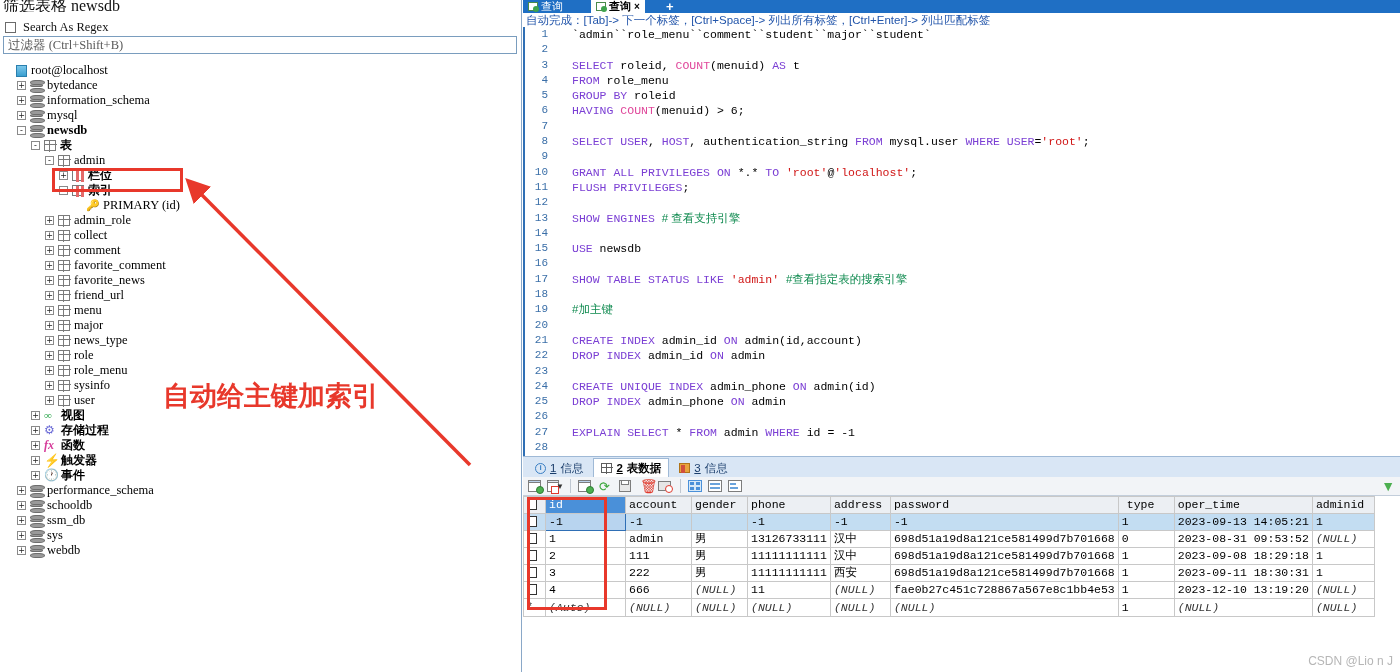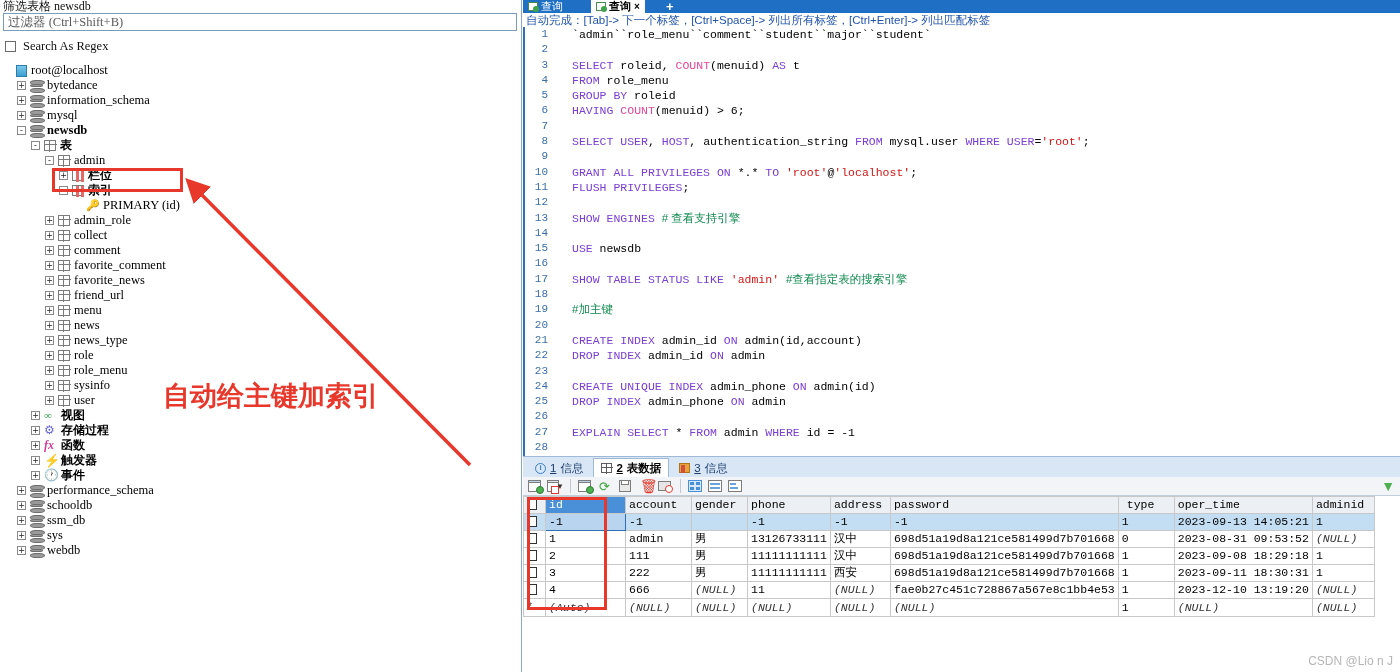--- a/index.html
+++ b/index.html
@@ -14,21 +14,21 @@
   }
 
   
   #left-panel {
     position:absolute; left:0; top:0; width:522px; height:672px;
     background:#fff; border-right:1px solid #8aa8c8;
     overflow:hidden;
   }
   #panel-caption {
     height:12px; line-height:12px; padding-left:3px;
-    font-family:"Liberation Serif", serif; font-size:12px; color:#111;
+    font-family:"Liberation Serif", serif; font-size:16px; color:#111;
     overflow:hidden; white-space:nowrap;
   }
   #filter-box {
     margin:1px 4px 0 3px; height:18px;
     border:1px solid #7a9dbe; background:#fff;
     display:flex; align-items:center; padding-left:4px;
     font-family:"Liberation Serif", serif; font-size:12.5px; color:#5a5a5a;
   }
   #regex-row {
     margin-top:8px; padding-left:5px; display:flex; align-items:center; gap:7px;
@@ -177,27 +177,27 @@
     font-family:"Liberation Sans", sans-serif; font-size:12px; color:#b6b6b6;
   }
 </style>
 </head>
 <body>
 
 <div id="left-panel">
 
   <div id="panel-caption">筛选表格 newsdb</div>
 
-  <div id="filter-box">
-    <span>过滤器 (Ctrl+Shift+B)</span>
-  </div>
-
   <div id="regex-row">
     <span class="cbox"></span>
     <span>Search As Regex</span>
+  </div>
+
+  <div id="filter-box">
+    <span>过滤器 (Ctrl+Shift+B)</span>
   </div>
 
   <div id="tree">
       <div class="tnode" style="padding-left: 3px;">
         <span class="expander blank"></span>
         <span class="ticon ic-server"></span>
         <span class="tlabel">root@localhost</span>
       </div>
       <div class="tnode" style="padding-left: 17px;">
         <span class="expander">+</span>
@@ -283,21 +283,21 @@
         <span class="tlabel">friend_url</span>
       </div>
       <div class="tnode" style="padding-left: 45px;">
         <span class="expander">+</span>
         <span class="ticon ic-table"></span>
         <span class="tlabel">menu</span>
       </div>
       <div class="tnode" style="padding-left: 45px;">
         <span class="expander">+</span>
         <span class="ticon ic-table"></span>
-        <span class="tlabel">news</span>
+        <span class="tlabel">major</span>
       </div>
       <div class="tnode" style="padding-left: 45px;">
         <span class="expander">+</span>
         <span class="ticon ic-table"></span>
         <span class="tlabel">news_type</span>
       </div>
       <div class="tnode" style="padding-left: 45px;">
         <span class="expander">+</span>
         <span class="ticon ic-table"></span>
         <span class="tlabel">role</span>

